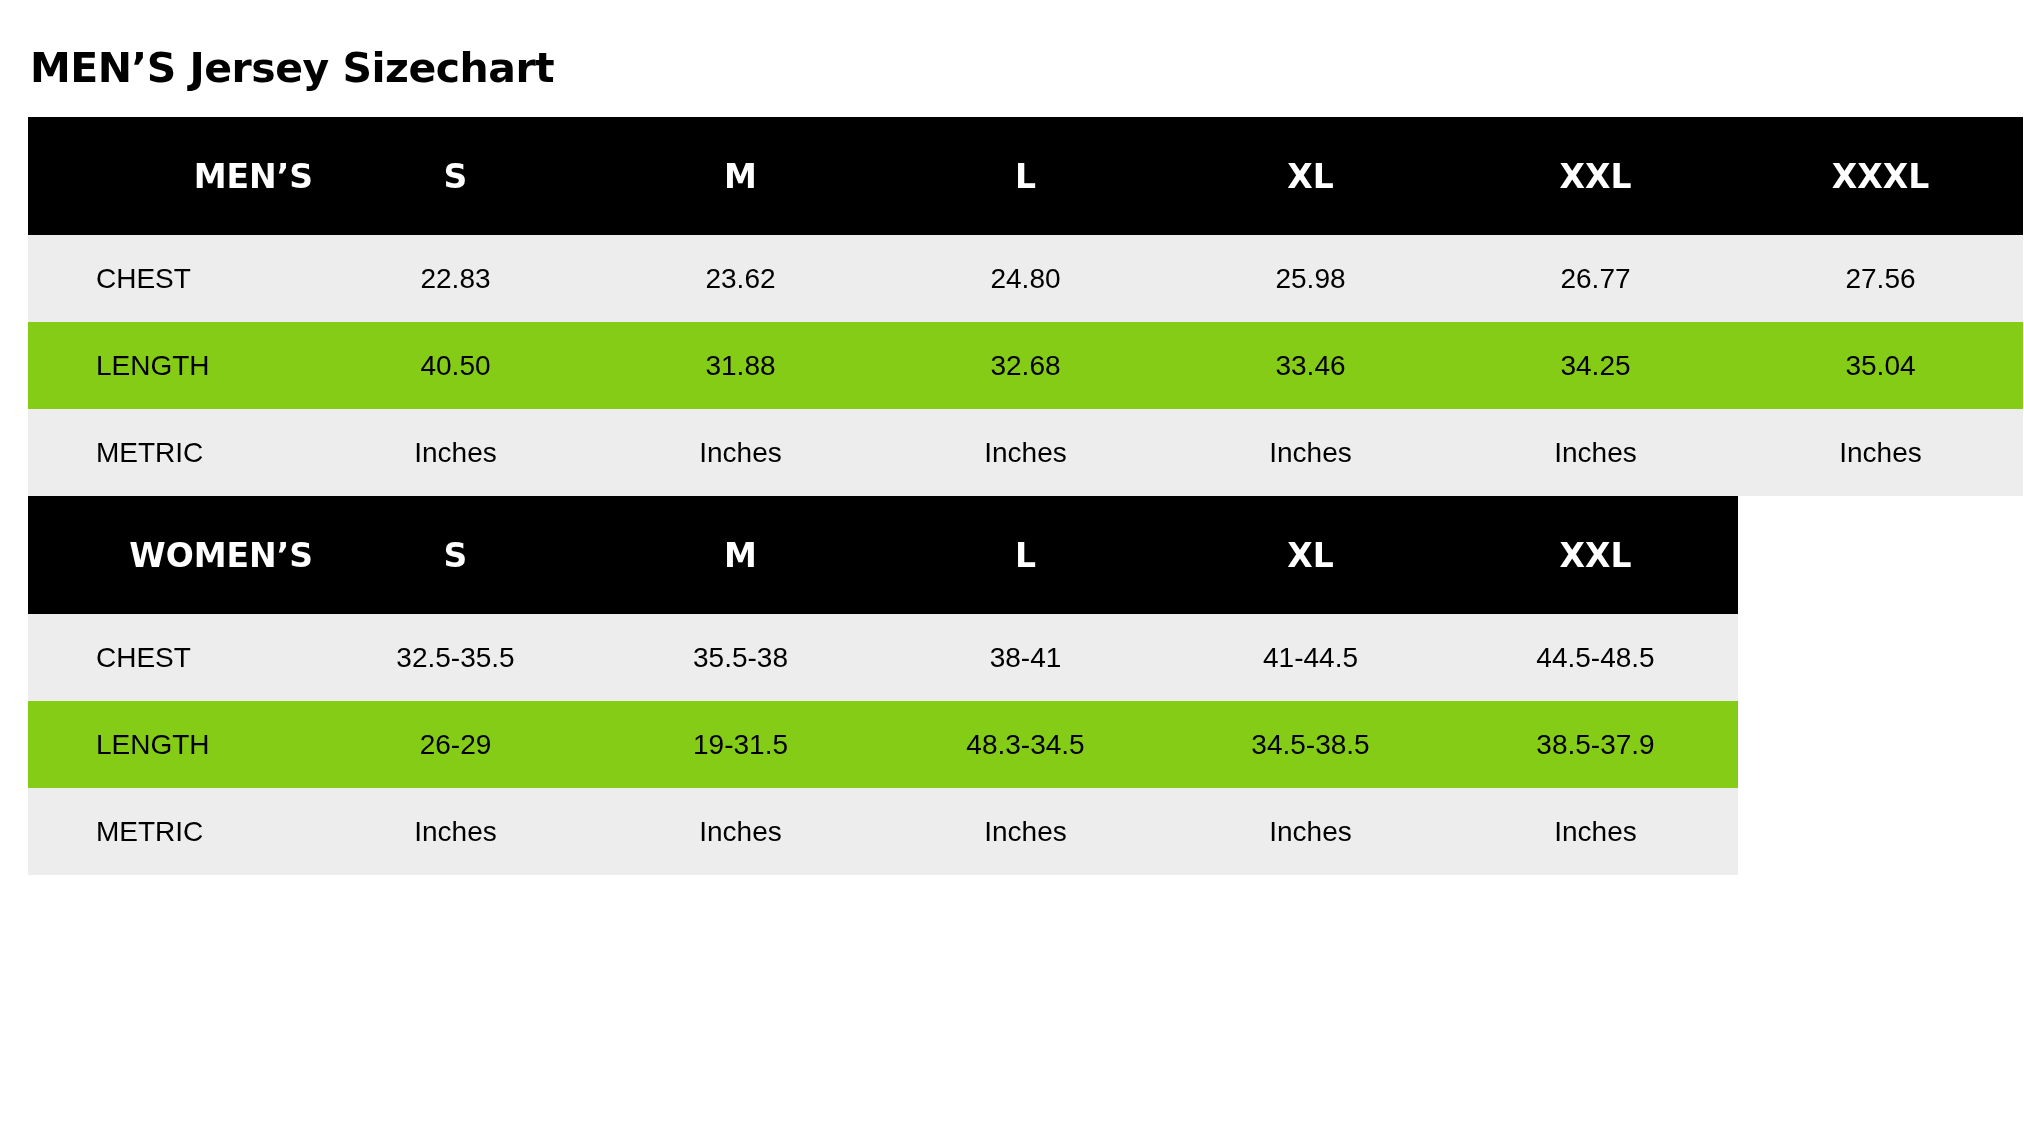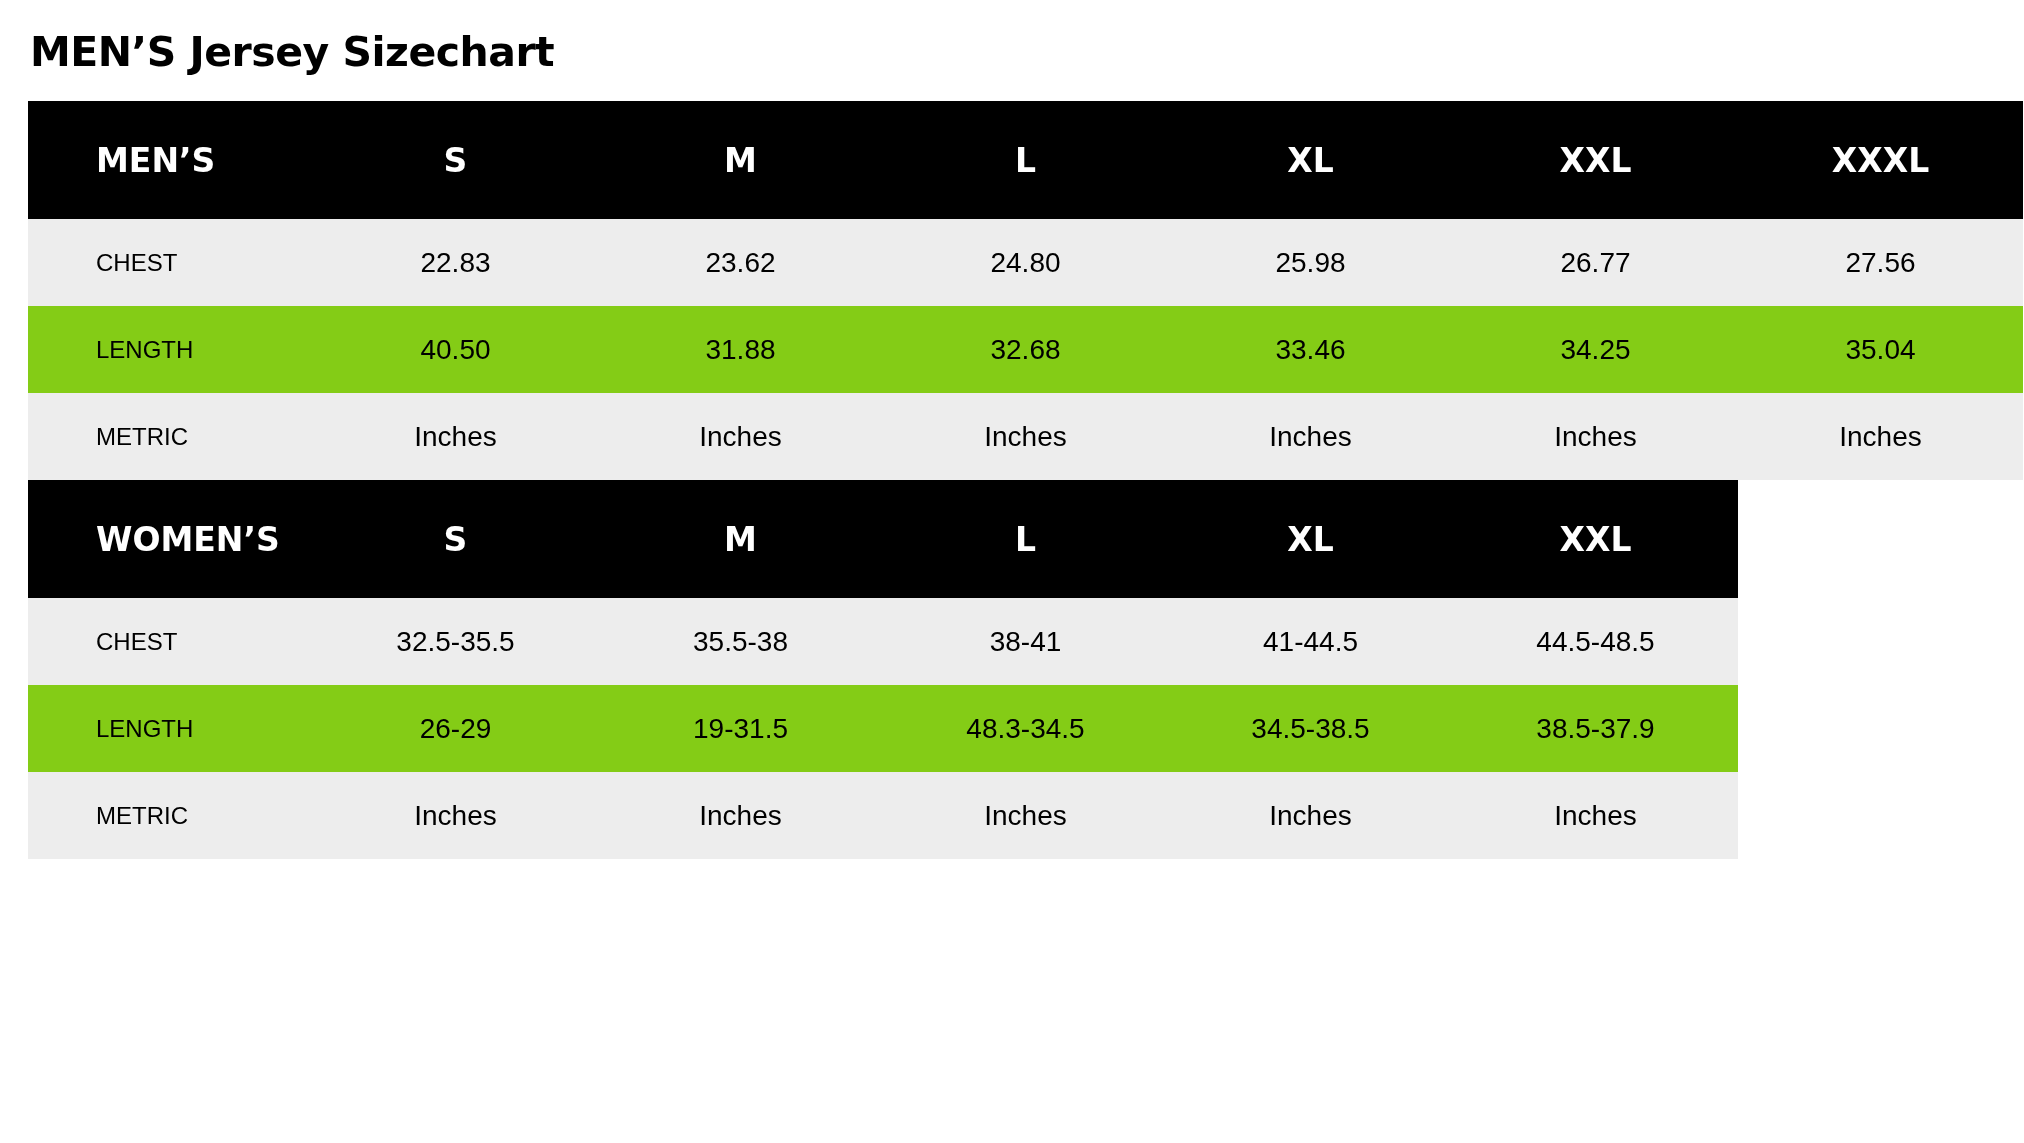--- a/index.html
+++ b/index.html
@@ -18,21 +18,21 @@
     padding: 30px 28px 0 28px;
     box-sizing: border-box;
     width: 2024px;
   }
   .section-title {
     font-family: "DejaVu Sans", sans-serif;
     font-weight: bold;
     font-size: 41px;
     letter-spacing: -0.5px;
     line-height: 1.1;
-    margin: 0 0 26px 0;
+    margin: 16px 0 26px 0;
     padding-left: 2px;
   }
   .section-title.second {
     margin-top: 36px;
   }
   table.sizechart {
     border-collapse: collapse;
     width: 1995px;
     table-layout: fixed;
   }
@@ -41,34 +41,34 @@
     color: #ffffff;
     font-family: "DejaVu Sans", sans-serif;
     font-weight: bold;
     font-size: 33px;
     height: 118px;
     vertical-align: middle;
     text-align: center;
     padding: 0;
   }
   table.sizechart thead th.rowlabel {
-    text-align: left;
+    text-align: right;
     padding-left: 68px;
   }
   table.sizechart tbody td {
     font-size: 28px;
     height: 87px;
     vertical-align: middle;
     text-align: center;
     padding: 0;
   }
   table.sizechart tbody td.rowlabel {
     text-align: left;
     padding-left: 68px;
-    font-size: 24px;
+    font-size: 28px;
   }
   table.sizechart tbody tr.shade td {
     background: #ededed;
   }
   table.sizechart tbody tr.plain td {
     background: #84cc16;
   }
   .empty-cell {
     background: #ffffff !important;
   }

